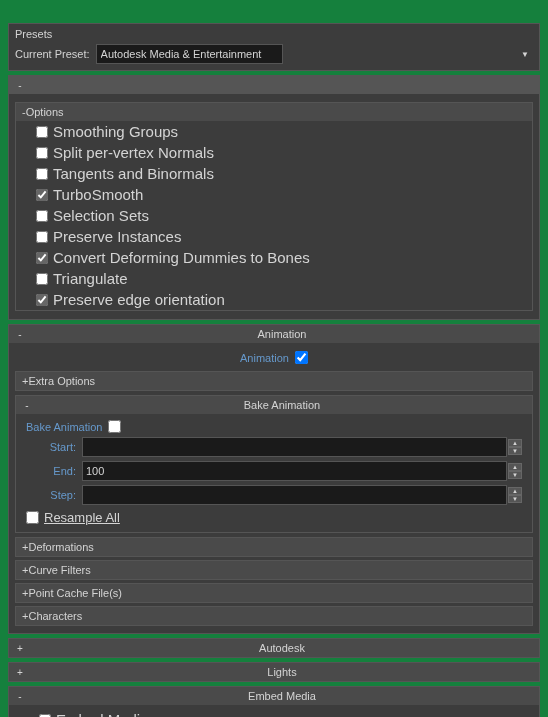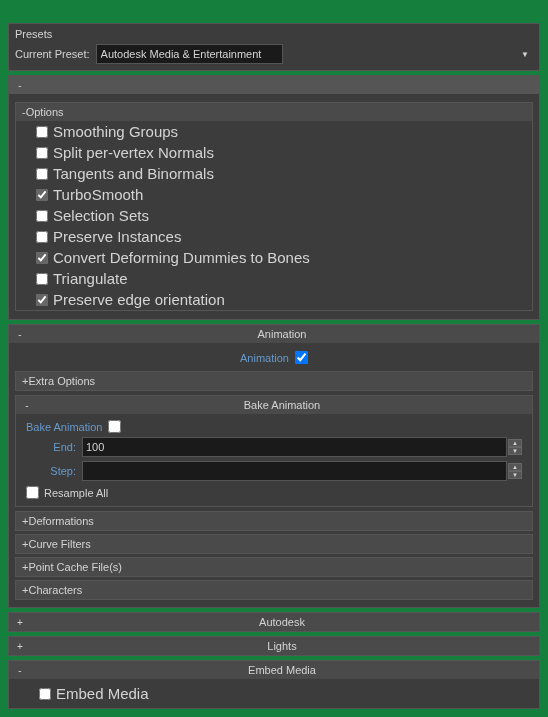--- a/index.html
+++ b/index.html
@@ -218,21 +218,22 @@
 
     .resample-row {
       display: flex;
       align-items: center;
       padding: 3px 0;
       gap: 5px;
     }
 
     .resample-row label {
       color: #d4d4d4;
-      font-size: 11px;
+      font-size: 13px;
+      text-decoration: underline;
     }
 
     .collapsed-section {
       border: 1px solid #555;
       margin: 4px;
     }
 
     .collapsed-header {
       background: #4a4a4a;
       display: flex;
@@ -336,20 +337,30 @@
 
       <div class="bake-section">
         <div class="section-header">
           <span class="toggle">-</span>
           <span class="title">Bake Animation</span>
         </div>
         <div class="bake-content">
           <div class="bake-row">
             <label style="color:#6699cc; width:auto;">Bake Animation</label>
             <input type="checkbox" style="">
+          </div>
+          <div class="bake-row">
+            <label>Start:</label>
+            <div class="bake-input-wrapper">
+              <input type="text" class="bake-input" value="" style="">
+              <div class="spinner">
+                <button>▲</button>
+                <button>▼</button>
+              </div>
+            </div>
           </div>
           <div class="bake-row">
             <label>End:</label>
             <div class="bake-input-wrapper">
               <input type="text" class="bake-input" value="100" style="">
               <div class="spinner">
                 <button>▲</button>
                 <button>▼</button>
               </div>
             </div>

